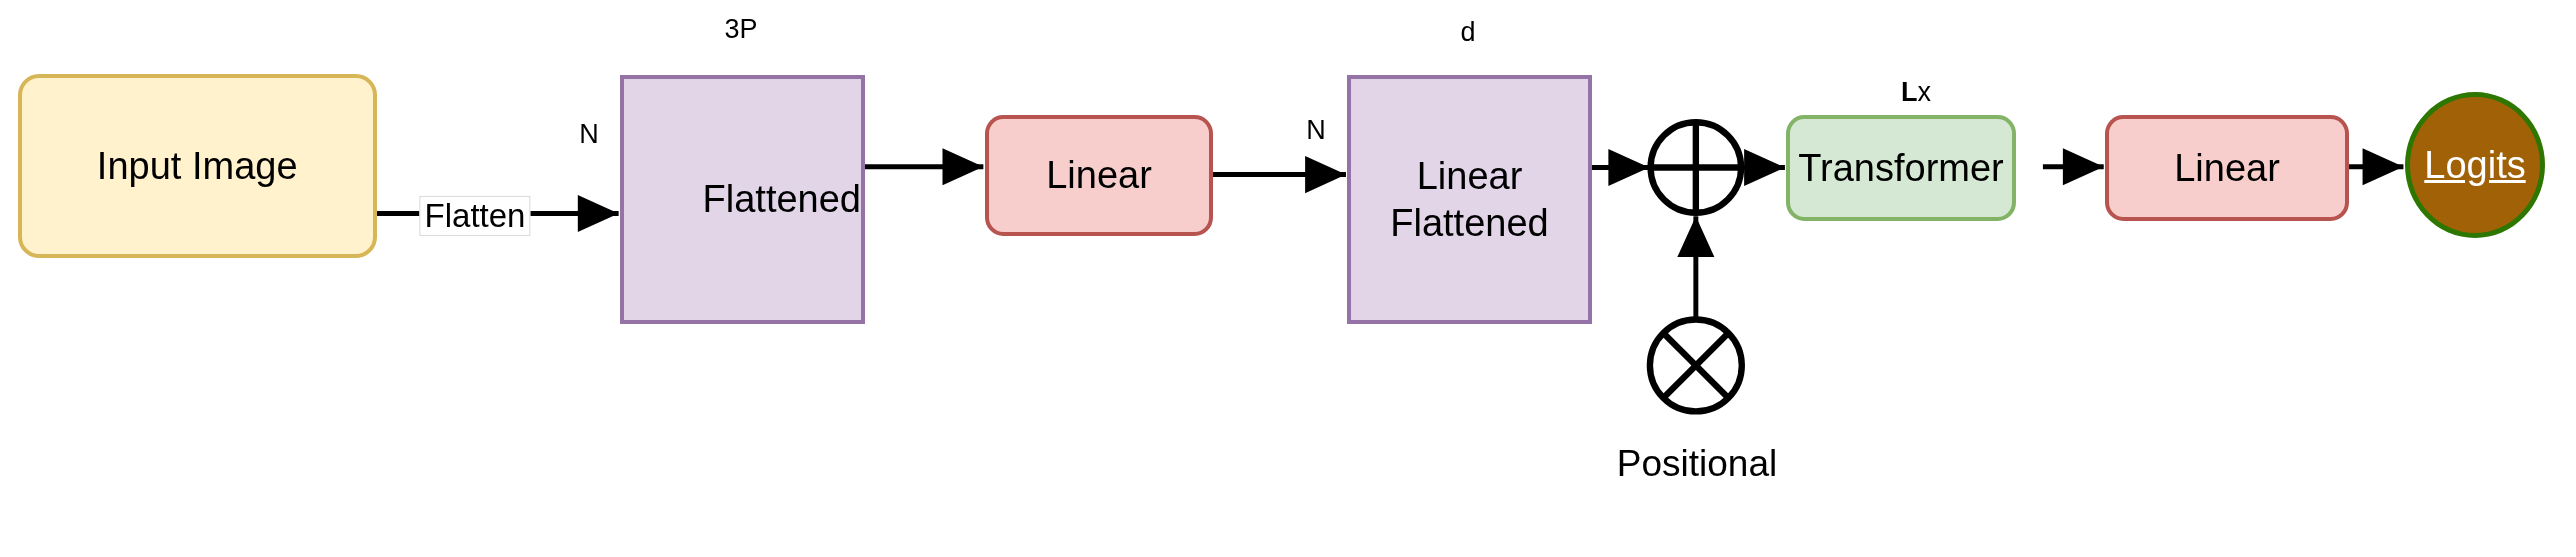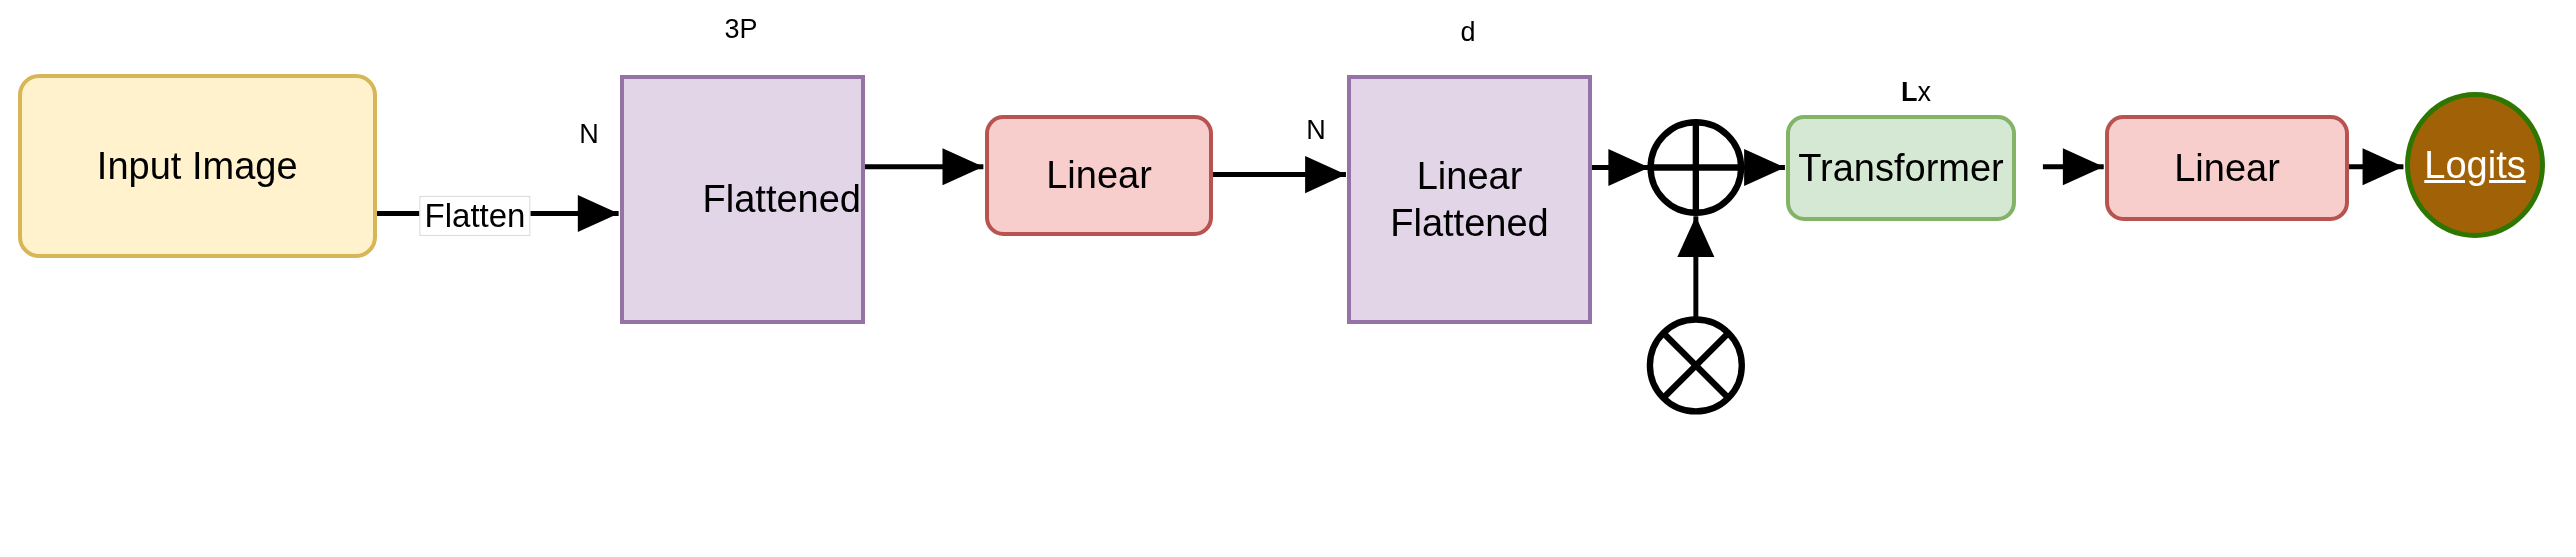--- a/index.html
+++ b/index.html
@@ -121,16 +121,17 @@
   </div>
 
   <div class="anno" id="flatten-label">Flatten</div>
   <div class="anno" id="n-label-1">N</div>
   <div class="anno" id="p3-label">3P</div>
   <div class="anno" id="n-label-2">N</div>
   <div class="anno" id="d-label">d</div>
   <div class="anno" id="lx-label"><span class="b">L</span><span>x</span></div>
 
   <div id="pos-label">
+    <span>Positional</span>
   </div>
 
 </div>
 
 
 </body></html>

